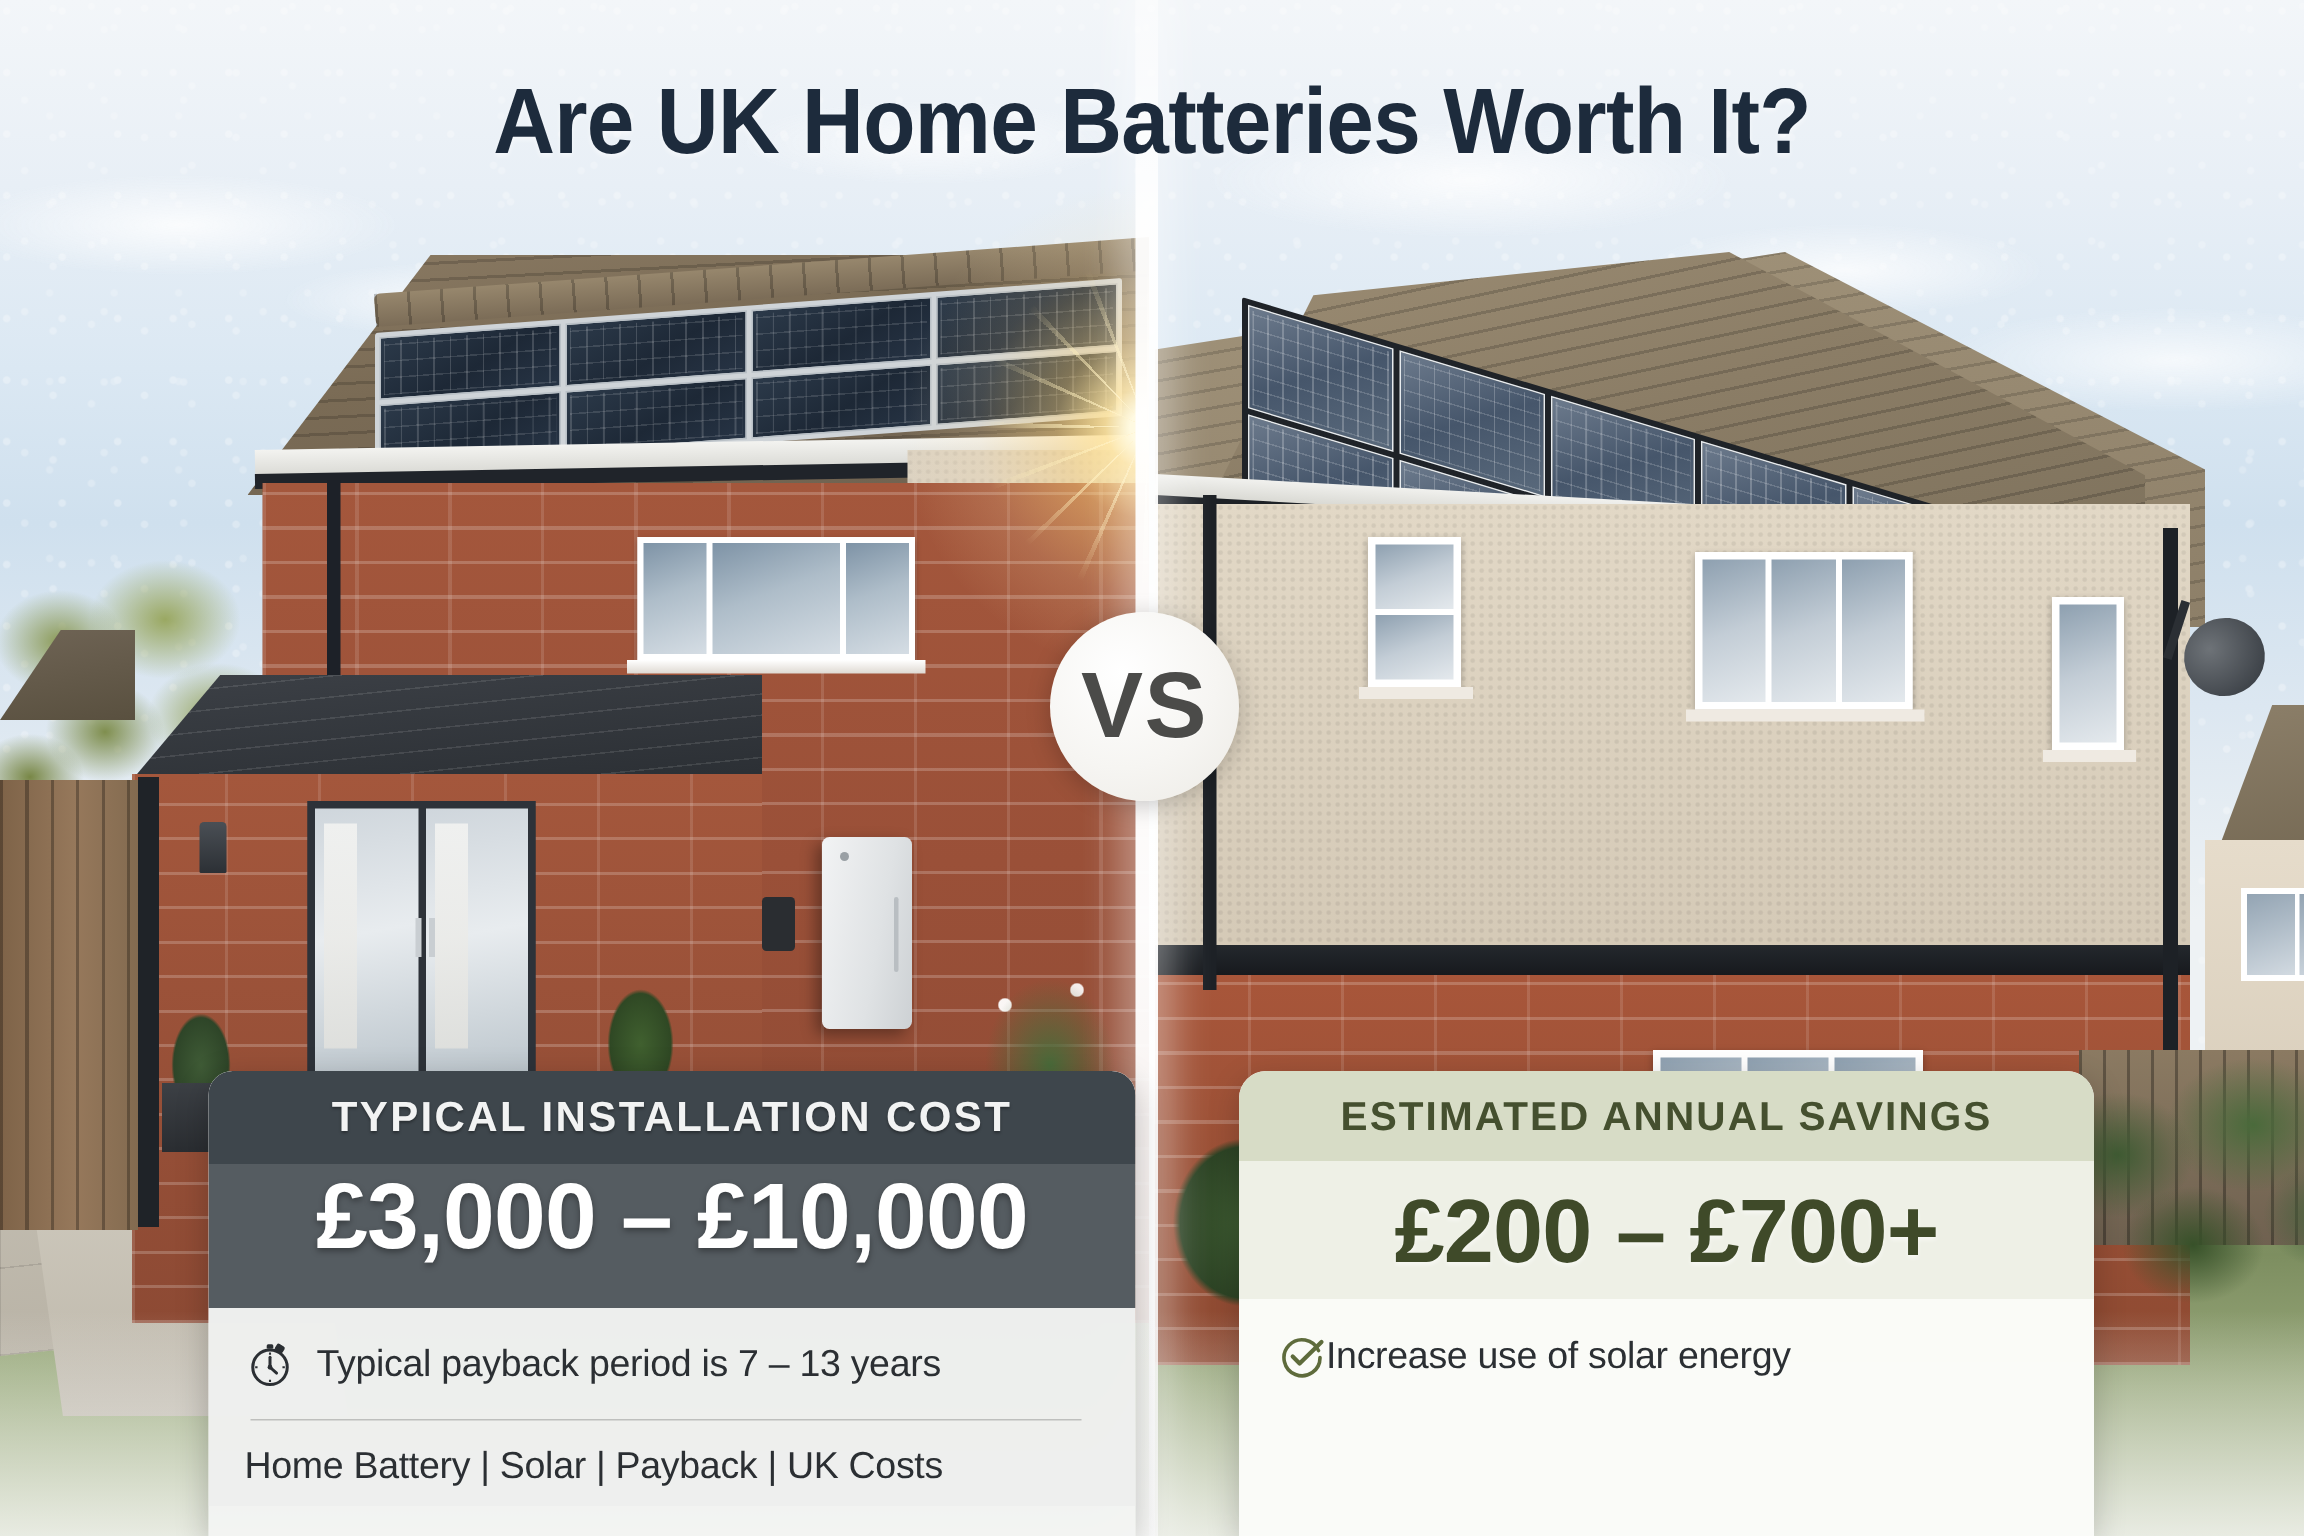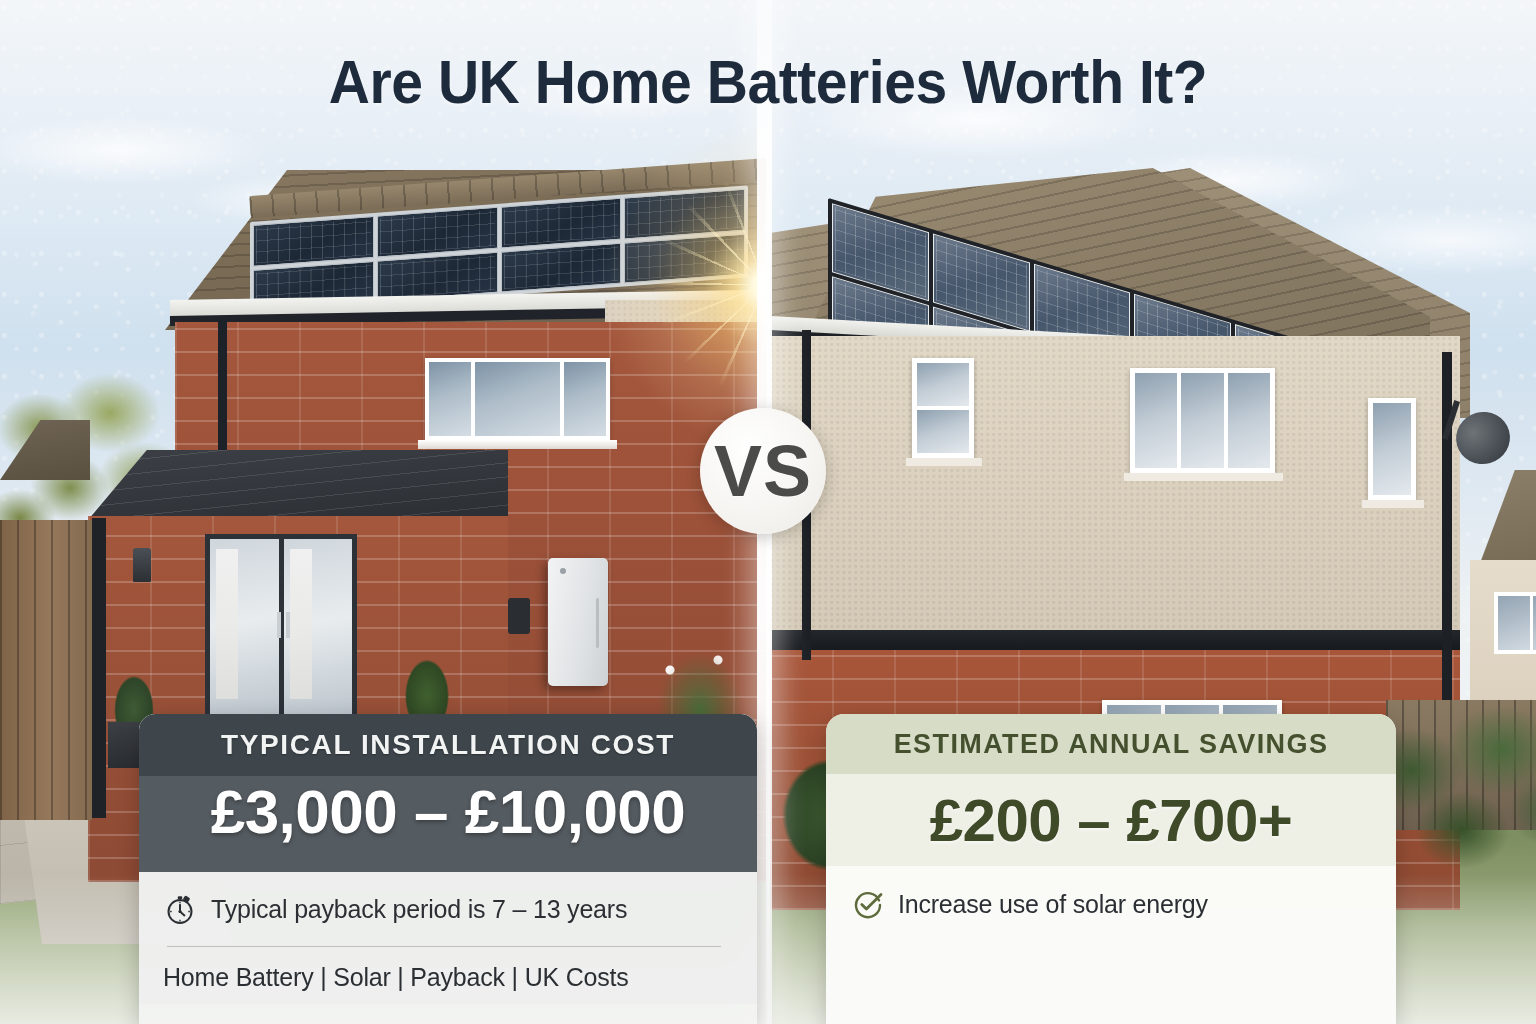--- a/index.html
+++ b/index.html
@@ -397,21 +397,21 @@
     box-shadow:0 0 26px 10px rgba(255,255,255,.40);
   }
   .vs-badge{
     position:absolute; left:700px; top:408px; width:126px; height:126px; z-index:14;
     border-radius:50%;
     background:radial-gradient(circle at 38% 32%, #ffffff 0%, #f6f5f2 55%, #eceae5 100%);
     box-shadow:0 3px 16px rgba(0,0,0,.22);
     display:flex; align-items:center; justify-content:center;
   }
   .vs-badge span{
-    font-family:"Liberation Sans", sans-serif; font-weight:700; font-size:72px;
+    font-family:"Liberation Sans", sans-serif; font-weight:700; font-size:62px;
     letter-spacing:1px; color:#4b4b49; line-height:1;
     text-shadow:0 1px 1px rgba(255,255,255,.7);
   }
 
   
   .title{
     position:absolute; left:0; top:46px; width:1536px; z-index:20;
     text-align:center;
     font-family:"Liberation Sans", sans-serif;
     font-weight:700; font-size:62px; letter-spacing:-.5px;
@@ -480,21 +480,21 @@
   .cr-value{
     height:92px; background:#eef0e6;
     display:flex; align-items:center; justify-content:center;
   }
   .cr-value .amount{
     font-weight:700; font-size:60px; letter-spacing:-.5px; color:#3f4a29;
     text-shadow:0 2px 3px rgba(255,255,255,.55);
   }
   .cr-body{ background:rgba(250,251,248,.95); padding:22px 26px 0 26px; height:158px; }
   .cr-item{
-    display:flex; align-items:center; gap:14px;
+    display:flex; align-items:center; 
     font-size:25px; color:#2b2f33; letter-spacing:-.2px; margin-bottom:16px;
   }
 
   
   .ic{ flex:0 0 auto; display:inline-flex; align-items:center; justify-content:center; }
   .ic svg{ display:block; }
   .bottom-haze{
     position:absolute; left:0; bottom:0; width:1536px; height:150px; z-index:16;
     background:linear-gradient(180deg, rgba(255,255,255,0) 0%, rgba(248,248,248,.55) 70%, rgba(250,250,250,.78) 100%);
     pointer-events:none;

